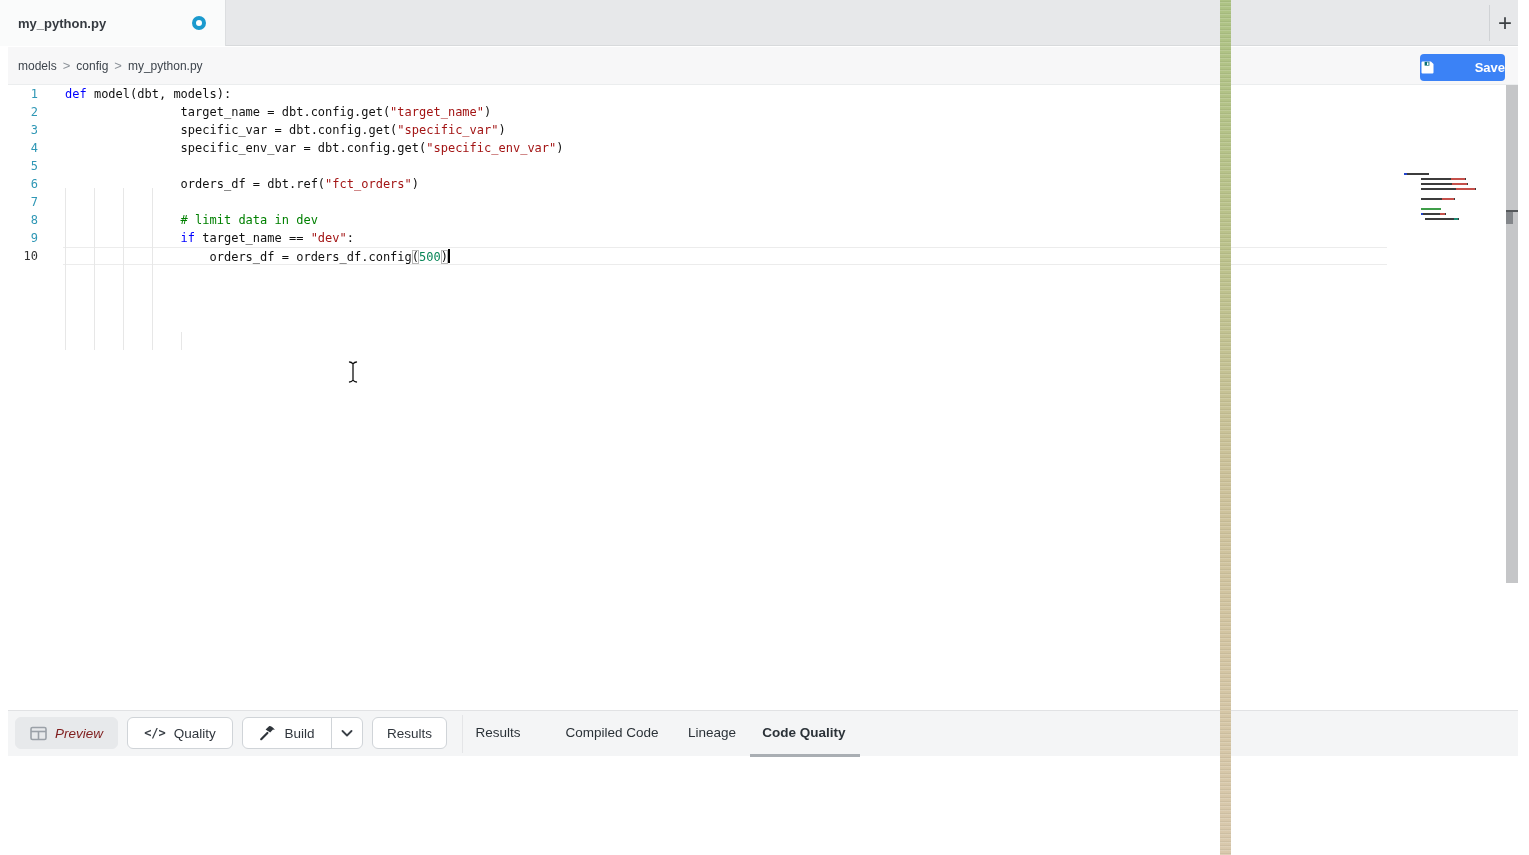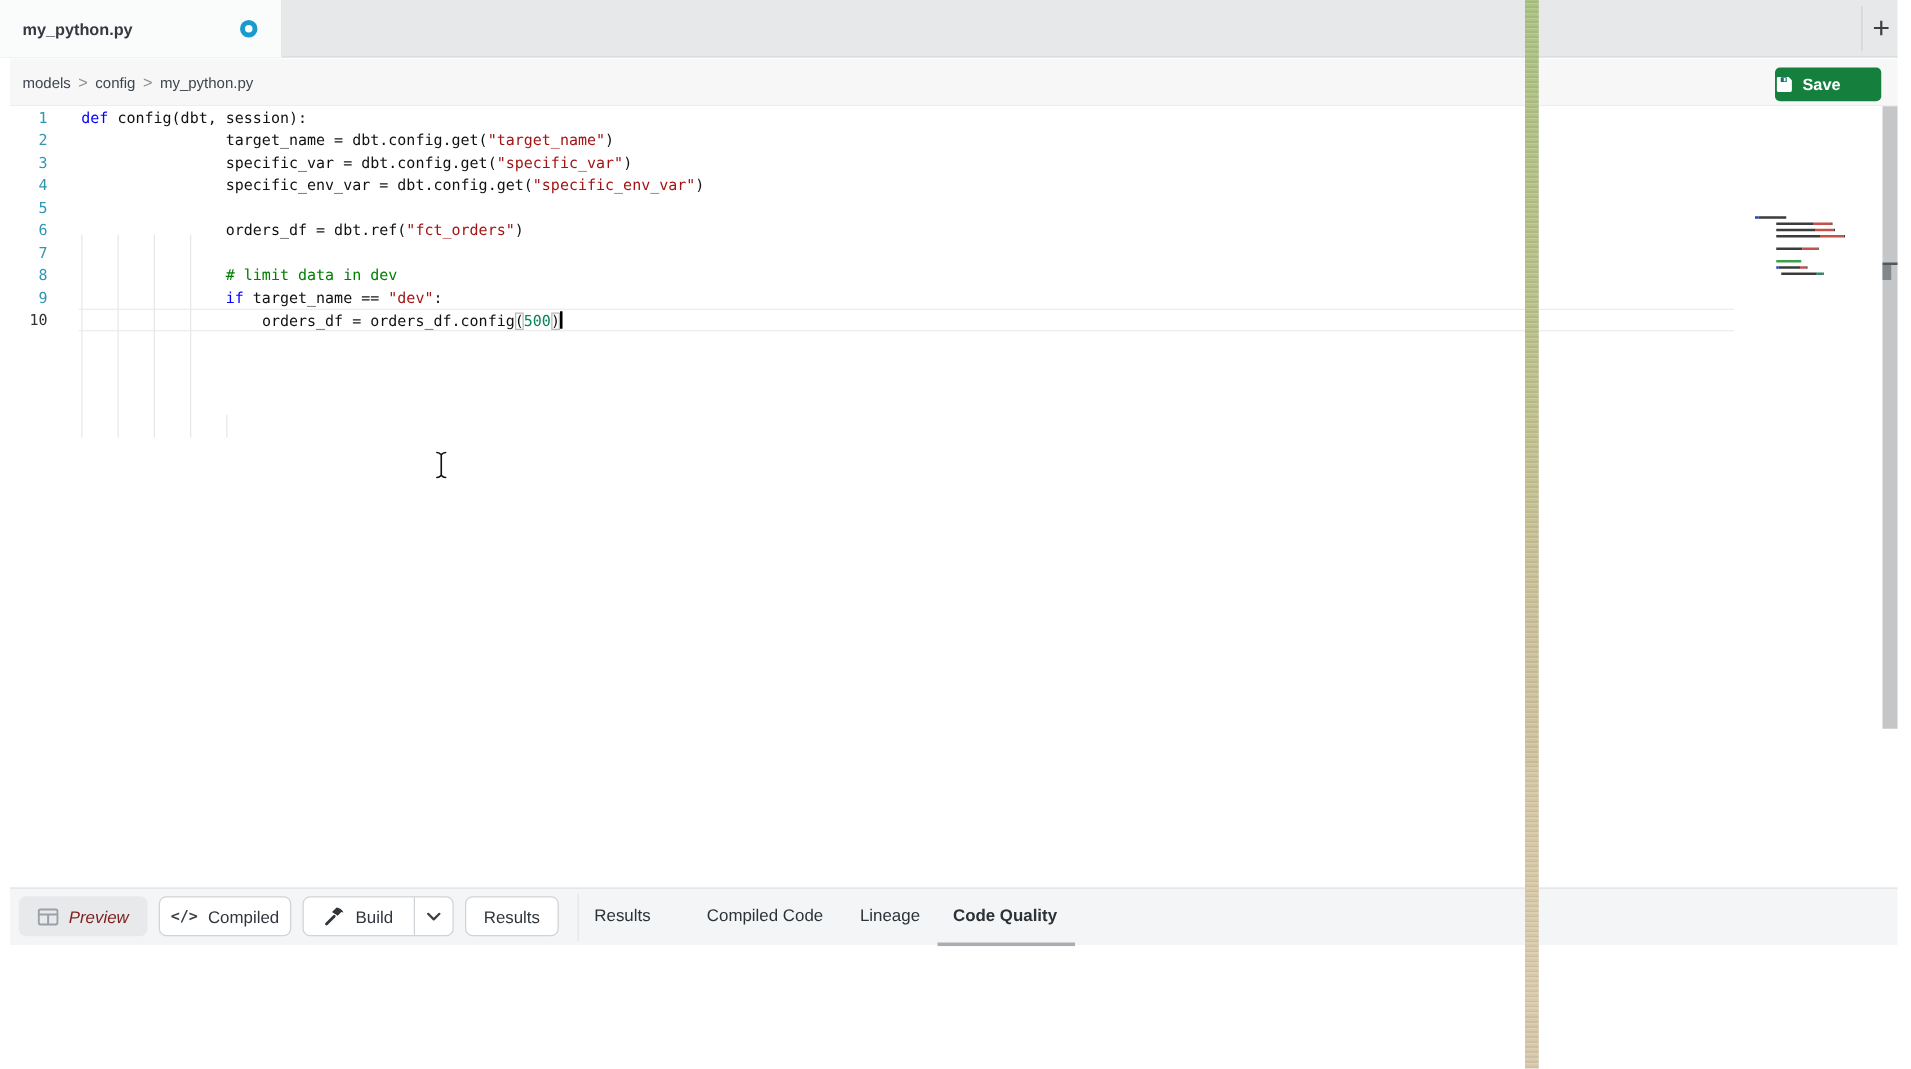--- a/index.html
+++ b/index.html
@@ -22,23 +22,23 @@
             font-size:24px; font-weight:300; color:#3c4043; line-height:32px;
             text-align:center; cursor:pointer; background:none; border:none; }
 
   
   .topbar { position:absolute; left:8px; top:47px; width:1510px; height:38px;
             background:#f7f7f8; border-bottom:1px solid #ebedee;
             display:flex; align-items:center; padding-left:10px; }
   .crumb { font-size:12px; color:#3e454d; cursor:pointer; }
   .crumb-sep { font-size:13px; color:#8b9198; margin:0 6px; }
   .save-btn { position:absolute; left:1420px; top:54px; width:85px; height:27px;
-              background:#15803d; border:none; border-radius:4px; color:#fff;
+              background:#3b82f6; border:none; border-radius:4px; color:#fff;
               font-family:"Liberation Sans",sans-serif; font-size:13px; font-weight:bold;
-              display:flex; align-items:center; justify-content:flex-start; gap:7px; cursor:pointer; }
+              display:flex; align-items:center; justify-content:space-between; gap:7px; cursor:pointer; }
 
   
   .editor { position:absolute; left:0; top:85px; width:1518px; height:621px; background:#fff; }
   .gutter { position:absolute; left:0; top:0; width:38px; }
   .ln { height:18px; line-height:18px; text-align:right; padding-right:0;
         font-family:"DejaVu Sans Mono", monospace; font-size:12px; color:#2f97b5; }
   .ln.active { color:#333; }
   .code-area { position:absolute; left:63px; top:0; width:1324px; }
   .code-line { height:18px; line-height:18px; padding-left:2px; white-space:pre;
                font-family:"DejaVu Sans Mono", monospace; font-size:12px; color:#111; }
@@ -151,21 +151,21 @@
         <div class="ln">3</div>
         <div class="ln">4</div>
         <div class="ln">5</div>
         <div class="ln">6</div>
         <div class="ln">7</div>
         <div class="ln">8</div>
         <div class="ln">9</div>
         <div class="ln active">10</div>
       </div>
     <div class="code-area">
-        <div class="code-line"><span class="tok-kw">def</span><span class="tok-plain"> config(dbt, session):</span></div>
+        <div class="code-line"><span class="tok-kw">def</span><span class="tok-plain"> model(dbt, models):</span></div>
         <div class="code-line"><span class="tok-ws">                </span><span class="tok-plain">target_name = dbt.config.get(</span><span class="tok-str">"target_name"</span><span class="tok-plain">)</span></div>
         <div class="code-line"><span class="tok-ws">                </span><span class="tok-plain">specific_var = dbt.config.get(</span><span class="tok-str">"specific_var"</span><span class="tok-plain">)</span></div>
         <div class="code-line"><span class="tok-ws">                </span><span class="tok-plain">specific_env_var = dbt.config.get(</span><span class="tok-str">"specific_env_var"</span><span class="tok-plain">)</span></div>
         <div class="code-line"></div>
         <div class="code-line"><span class="tok-ws">                </span><span class="tok-plain">orders_df = dbt.ref(</span><span class="tok-str">"fct_orders"</span><span class="tok-plain">)</span></div>
         <div class="code-line"></div>
         <div class="code-line"><span class="tok-ws">                </span><span class="tok-com"># limit data in dev</span></div>
         <div class="code-line"><span class="tok-ws">                </span><span class="tok-kw">if</span><span class="tok-plain"> target_name == </span><span class="tok-str">"dev"</span><span class="tok-plain">:</span></div>
         <div class="code-line current"><span class="tok-ws">                    </span><span class="tok-plain">orders_df = orders_df.config</span><span class="tok-bracket">(</span><span class="tok-num">500</span><span class="tok-bracket">)</span><span class="tok-caret"></span></div>
       </div>
@@ -202,21 +202,21 @@
       <svg width="17" height="15" viewBox="0 0 17 15">
         <rect x="1" y="1.5" width="15" height="12" rx="1.5" fill="none" stroke="#9ba1a8" stroke-width="1.6"></rect>
         <line x1="1" y1="5.5" x2="16" y2="5.5" stroke="#9ba1a8" stroke-width="1.6"></line>
         <line x1="8.5" y1="5.5" x2="8.5" y2="13.5" stroke="#9ba1a8" stroke-width="1.6"></line>
       </svg>
       <span>Preview</span>
     </button>
 
     <button class="btn btn-compile">
       <span class="code-glyph">&lt;/&gt;</span>
-      <span>Compiled</span>
+      <span>Quality</span>
     </button>
 
     <div class="build-group">
       <div class="build-main">
         <svg width="17" height="16" viewBox="0 0 17 16">
           <path d="M2.2 14.2 L8.4 8" stroke="#2f353b" stroke-width="2.2" stroke-linecap="round"></path>
           <path d="M6.6 4.6 L10.3 0.9 C12.3 1 14.8 2.7 15.8 4.9 L14 4.5 L11.2 7.6 Z" fill="#2f353b"></path>
         </svg>
         <span>Build</span>
       </div>

